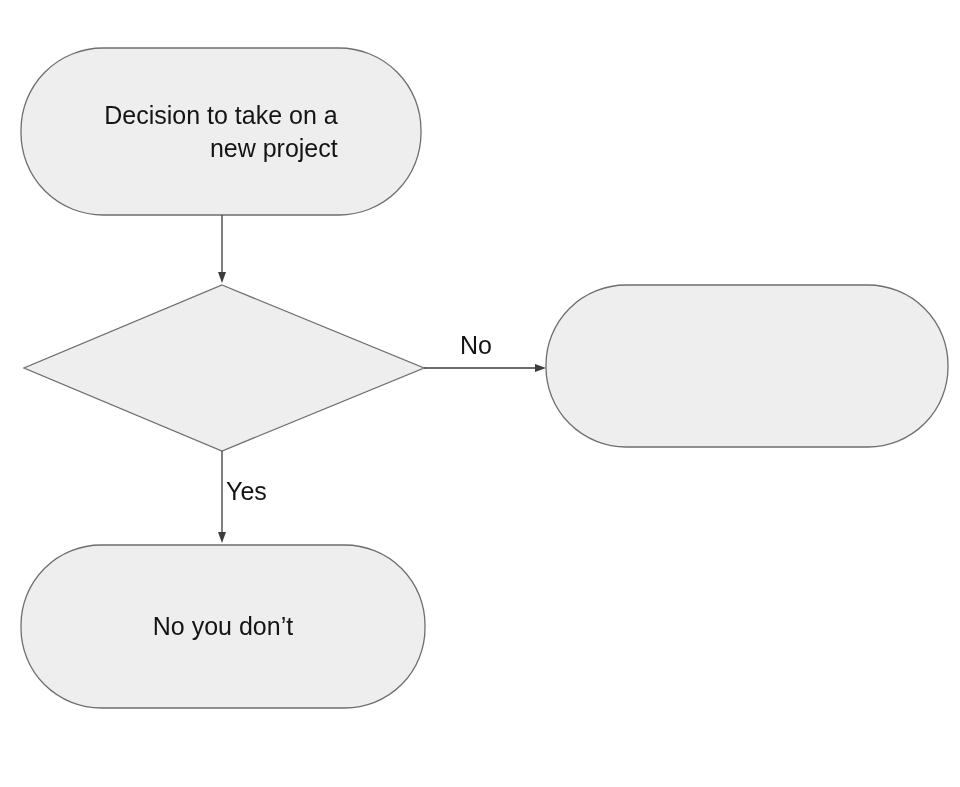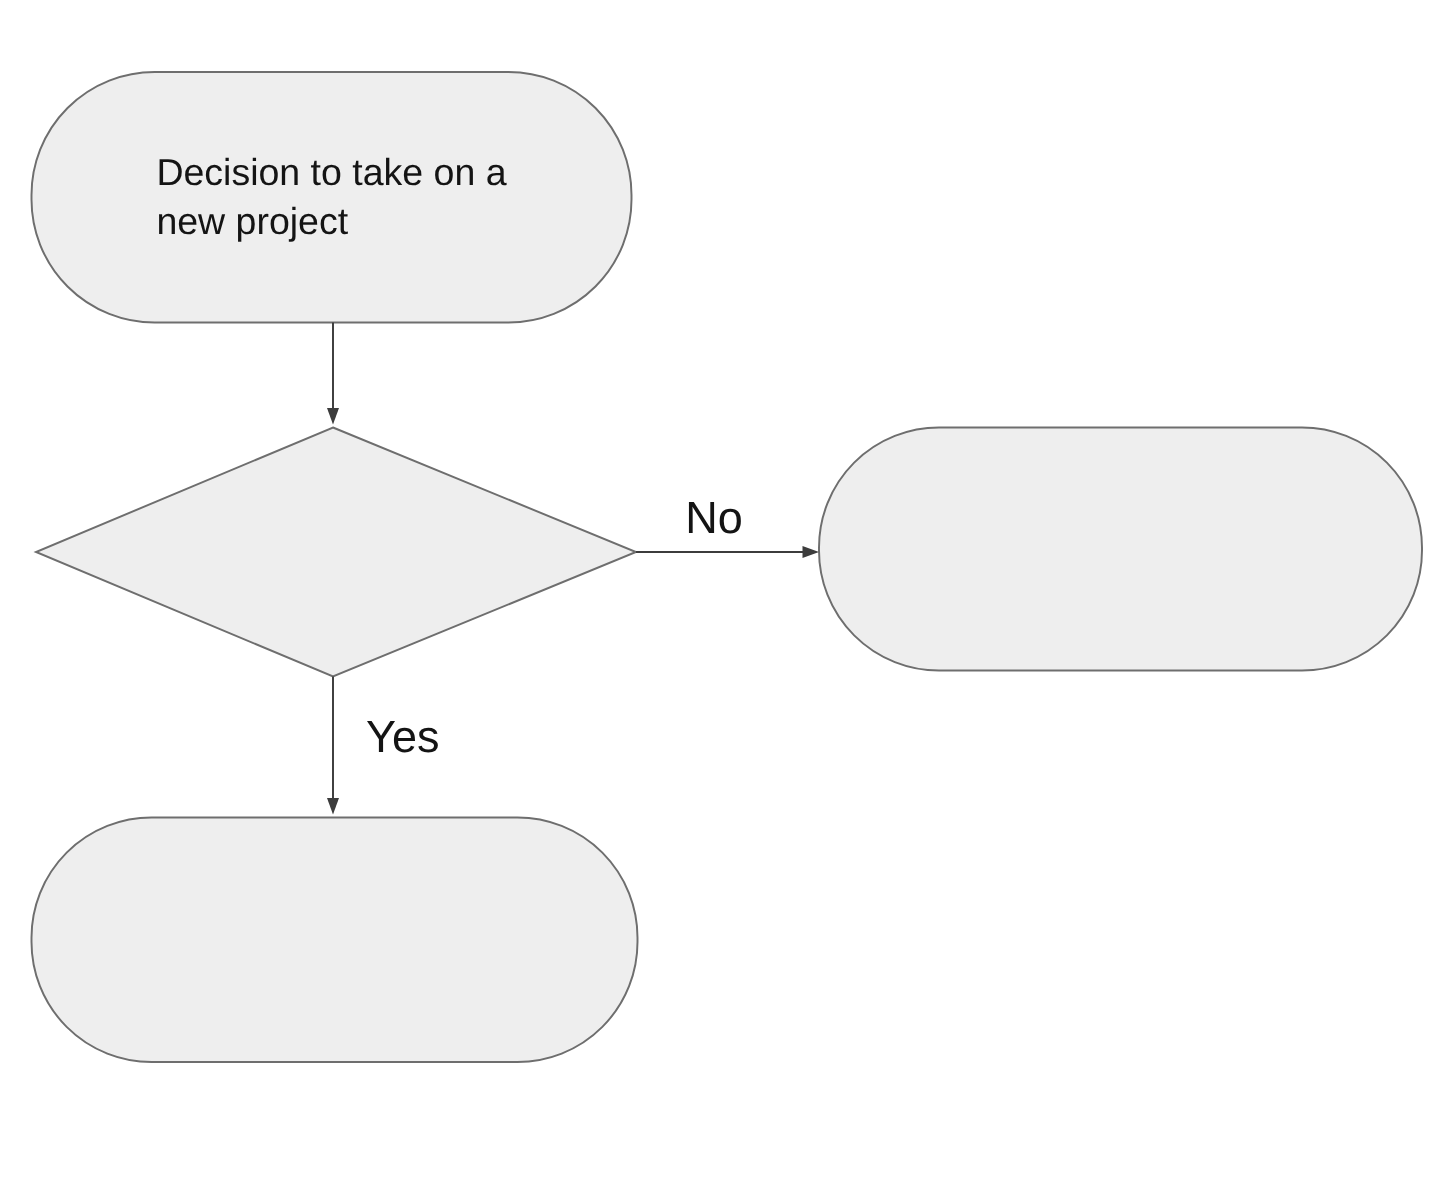--- a/index.html
+++ b/index.html
@@ -21,40 +21,40 @@
     stroke: #3c3c3c;
     stroke-width: 1.3;
     fill: none;
   }
   .arrowhead { fill: #3c3c3c; stroke: none; }
   .node-label {
     position: absolute;
     display: flex;
     align-items: center;
     justify-content: center;
-    text-align: left;
+    text-align: right;
     white-space: pre-line;
     font-size: 25px;
     line-height: 33px;
     color: #141414;
     pointer-events: none;
   }
   .edge-label {
     position: absolute;
-    font-size: 30px;
+    font-size: 25px;
     line-height: 29px;
     color: #141414;
     white-space: nowrap;
   }
   #lbl-start    { left: 21px;  top: 48px;  width: 400px; height: 167px; }
   #lbl-decision { left: 24px;  top: 285px; width: 400px; height: 166px; }
   #lbl-dont     { left: 546px; top: 285px; width: 402px; height: 162px; }
   #lbl-noyoudont{ left: 21px;  top: 545px; width: 404px; height: 163px; }
   #lbl-no  { left: 446px; top: 331px; width: 60px; text-align: center; }
-  #lbl-yes { left: 244px; top: 477px; }
+  #lbl-yes { left: 226px; top: 477px; }
 </style>
 </head>
 <body>
 
 <div class="canvas">
 
   <svg width="960" height="787" viewBox="0 0 960 787">
 
     <rect class="node" x="21" y="48" width="400" height="167" rx="82" ry="82"></rect>
 
@@ -78,18 +78,19 @@
       <line class="connector" x1="222" y1="451" x2="222" y2="533"></line>
       <polygon class="arrowhead" points="222,543 218,532 226,532"></polygon>
     </g>
   </svg>
 
   <div class="node-label" id="lbl-start">Decision to take on a
 new project</div>
 
 
 
+  <div class="node-label" id="lbl-noyoudont">No you don’t</div>
 
   <div class="edge-label" id="lbl-no">No</div>
 
   <div class="edge-label" id="lbl-yes">Yes</div>
 
 </div>
 
 </body></html>

